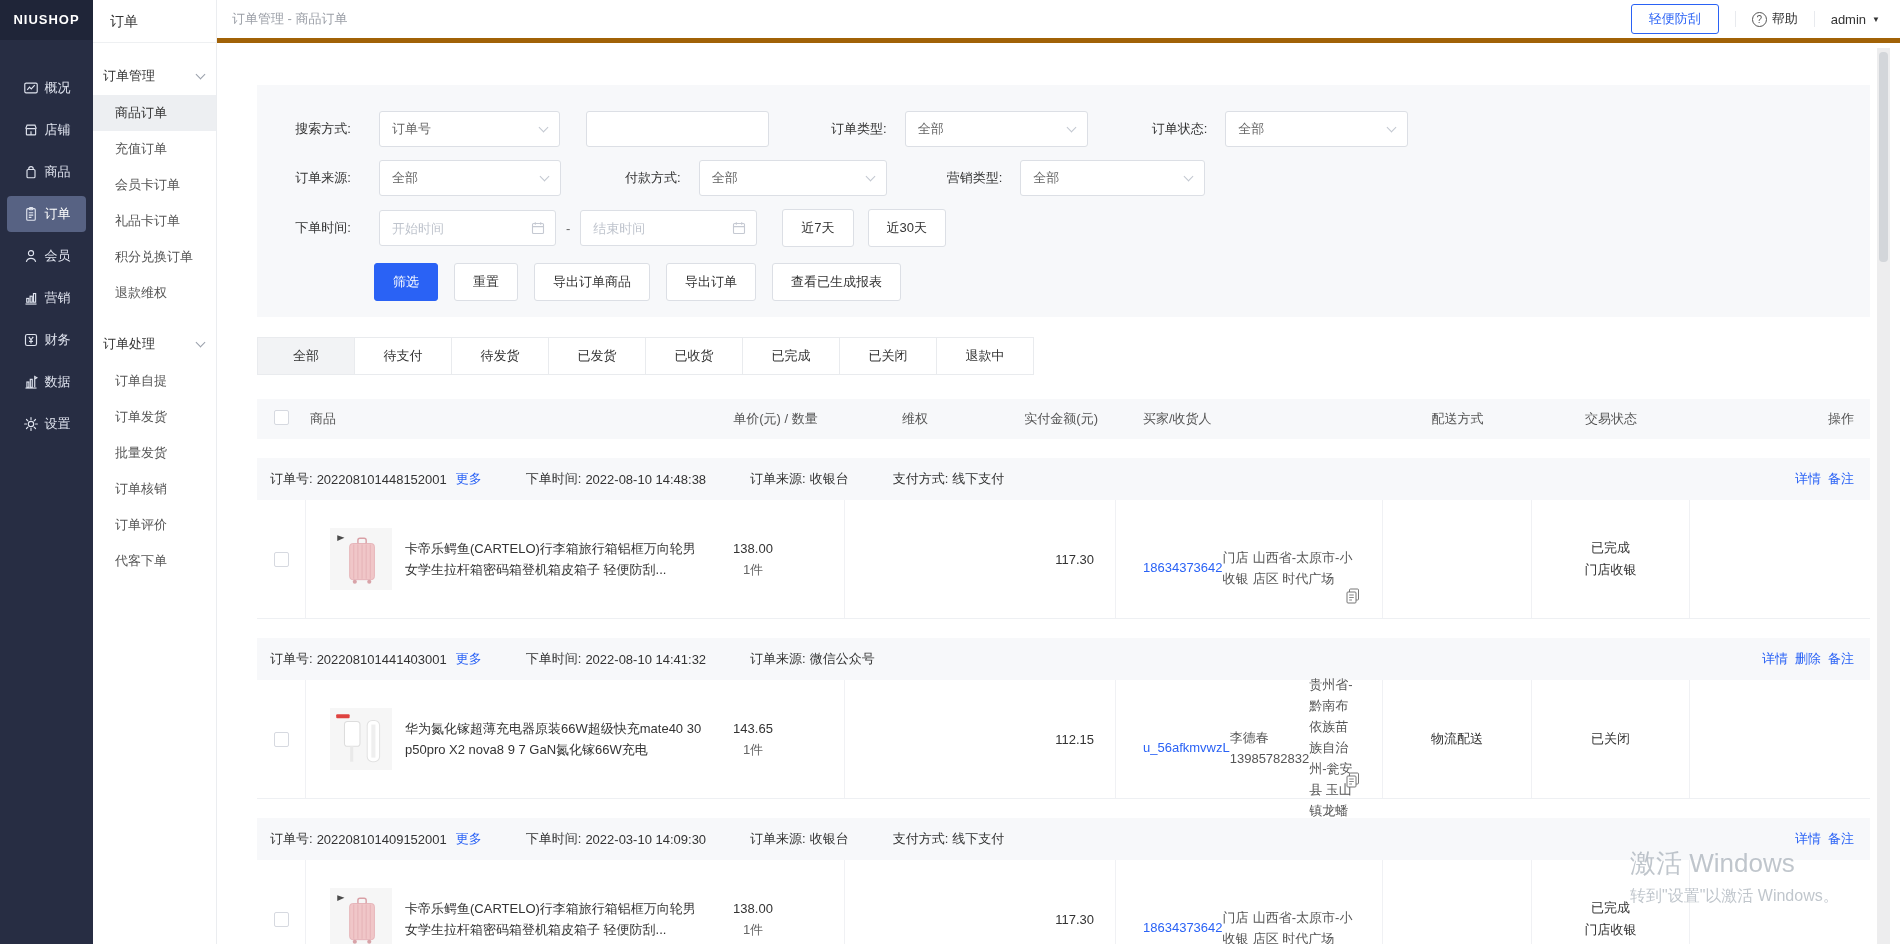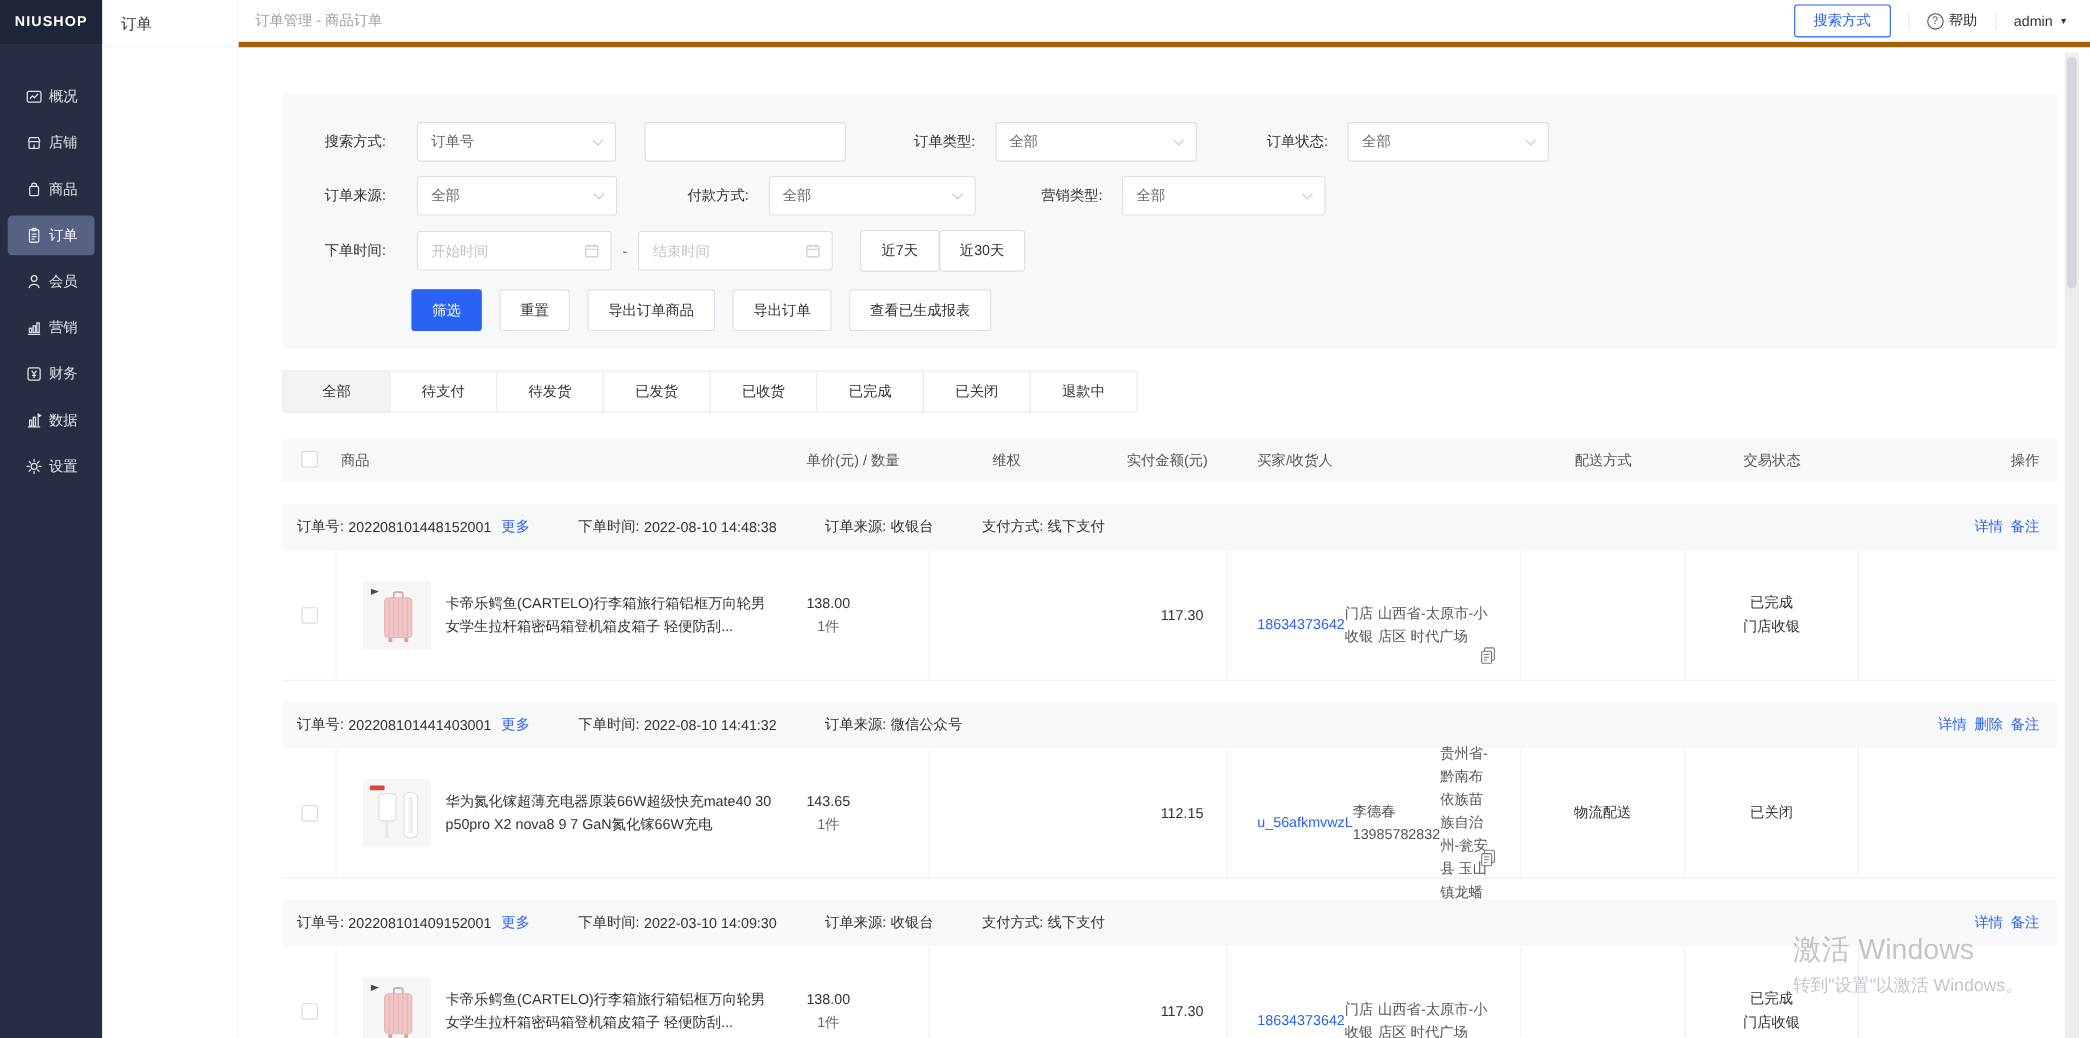--- a/index.html
+++ b/index.html
@@ -56,21 +56,21 @@
   .sel-caret { width:7px; height:7px; border-right:1.3px solid #c2c7d0; border-bottom:1.3px solid #c2c7d0;
     transform:rotate(45deg); margin-top:-4px; }
   .ftext { width:183px; height:36px; background:#fff; border:1px solid #dcdfe5; border-radius:3px;
     padding:0 12px; font-size:13px; color:#333; outline:none; font-family:inherit; }
   .fdate { width:177px; height:36px; background:#fff; border:1px solid #dcdfe5; border-radius:3px;
     display:flex; align-items:center; padding:0 10px 0 12px; }
   .fdate input { border:none; outline:none; flex:1; width:80px; font-size:13px; color:#333; font-family:inherit; }
   .fdate input::placeholder { color:#bfc4cd; }
   .date-sep { margin:0 10px; color:#666; }
   .range-btn { height:38px; background:#fff; border:1px solid #dcdfe5; border-radius:3px;
-    padding:0 18px; font-size:13px; color:#333; cursor:pointer; }
+    padding:0 18px; margin-left:14px; font-size:13px; color:#333; cursor:pointer; }
   .btns { display:flex; align-items:center; gap:16px; padding-left:99px; margin-top:16px; }
   .btn { height:38px; border-radius:3px; font-size:13px; padding:0 18px; cursor:pointer; font-family:inherit; }
   .btn-primary { background:#2a62f5; border:1px solid #2a62f5; color:#fff;text-align:center; }
   .btn-plain { background:#fff; border:1px solid #dcdfe5; color:#333; }
 
   
   .tabs { display:flex; margin-top:20px; }
   .tab { width:98px; height:38px; line-height:36px; text-align:center; background:#fff;
     border:1px solid #e9ebee; margin-left:-1px; font-size:13px; color:#333; cursor:pointer; }
   .tab:first-child { margin-left:0; }
@@ -198,27 +198,53 @@
             <circle cx="9" cy="9" r="3"></circle>
             <path d="M9 1.8 V4 M9 14 V16.2 M1.8 9 H4 M14 9 H16.2 M3.9 3.9 L5.5 5.5 M12.5 12.5 L14.1 14.1 M3.9 14.1 L5.5 12.5 M12.5 5.5 L14.1 3.9" stroke-linecap="round"></path>
           </svg>
         <span>设置</span>
       </div>
     </nav>
   </aside>
 
   <aside class="submenu">
     <div class="submenu-title">订单</div>
+    <div class="sm-group">
+      <div class="sm-group-head">
+        <span>订单管理</span>
+        <span class="grow"></span>
+          <span class="caret-down"></span>
+      </div>
+      <div class="sm-item active">商品订单</div>
+      <div class="sm-item">充值订单</div>
+      <div class="sm-item">会员卡订单</div>
+      <div class="sm-item">礼品卡订单</div>
+      <div class="sm-item">积分兑换订单</div>
+      <div class="sm-item">退款维权</div>
+    </div>
+    <div class="sm-group">
+      <div class="sm-group-head">
+        <span>订单处理</span>
+        <span class="grow"></span>
+          <span class="caret-down"></span>
+      </div>
+      <div class="sm-item">订单自提</div>
+      <div class="sm-item">订单发货</div>
+      <div class="sm-item">批量发货</div>
+      <div class="sm-item">订单核销</div>
+      <div class="sm-item">订单评价</div>
+      <div class="sm-item">代客下单</div>
+    </div>
   </aside>
 
   <main class="content">
     <div class="topbar">
       <span class="breadcrumb">订单管理  -  商品订单</span>
       <div class="topbar-right">
-        <button class="visit-btn">搜索方式</button>
+        <button class="visit-btn">轻便防刮</button>
         <span class="tb-sep"></span>
         <span class="help">
           <span class="help-circle">?</span>
           <span>帮助</span>
         </span>
         <span class="tb-sep"></span>
         <span class="user">
           <span>admin</span>
           <span class="tri">▼</span>
         </span>

